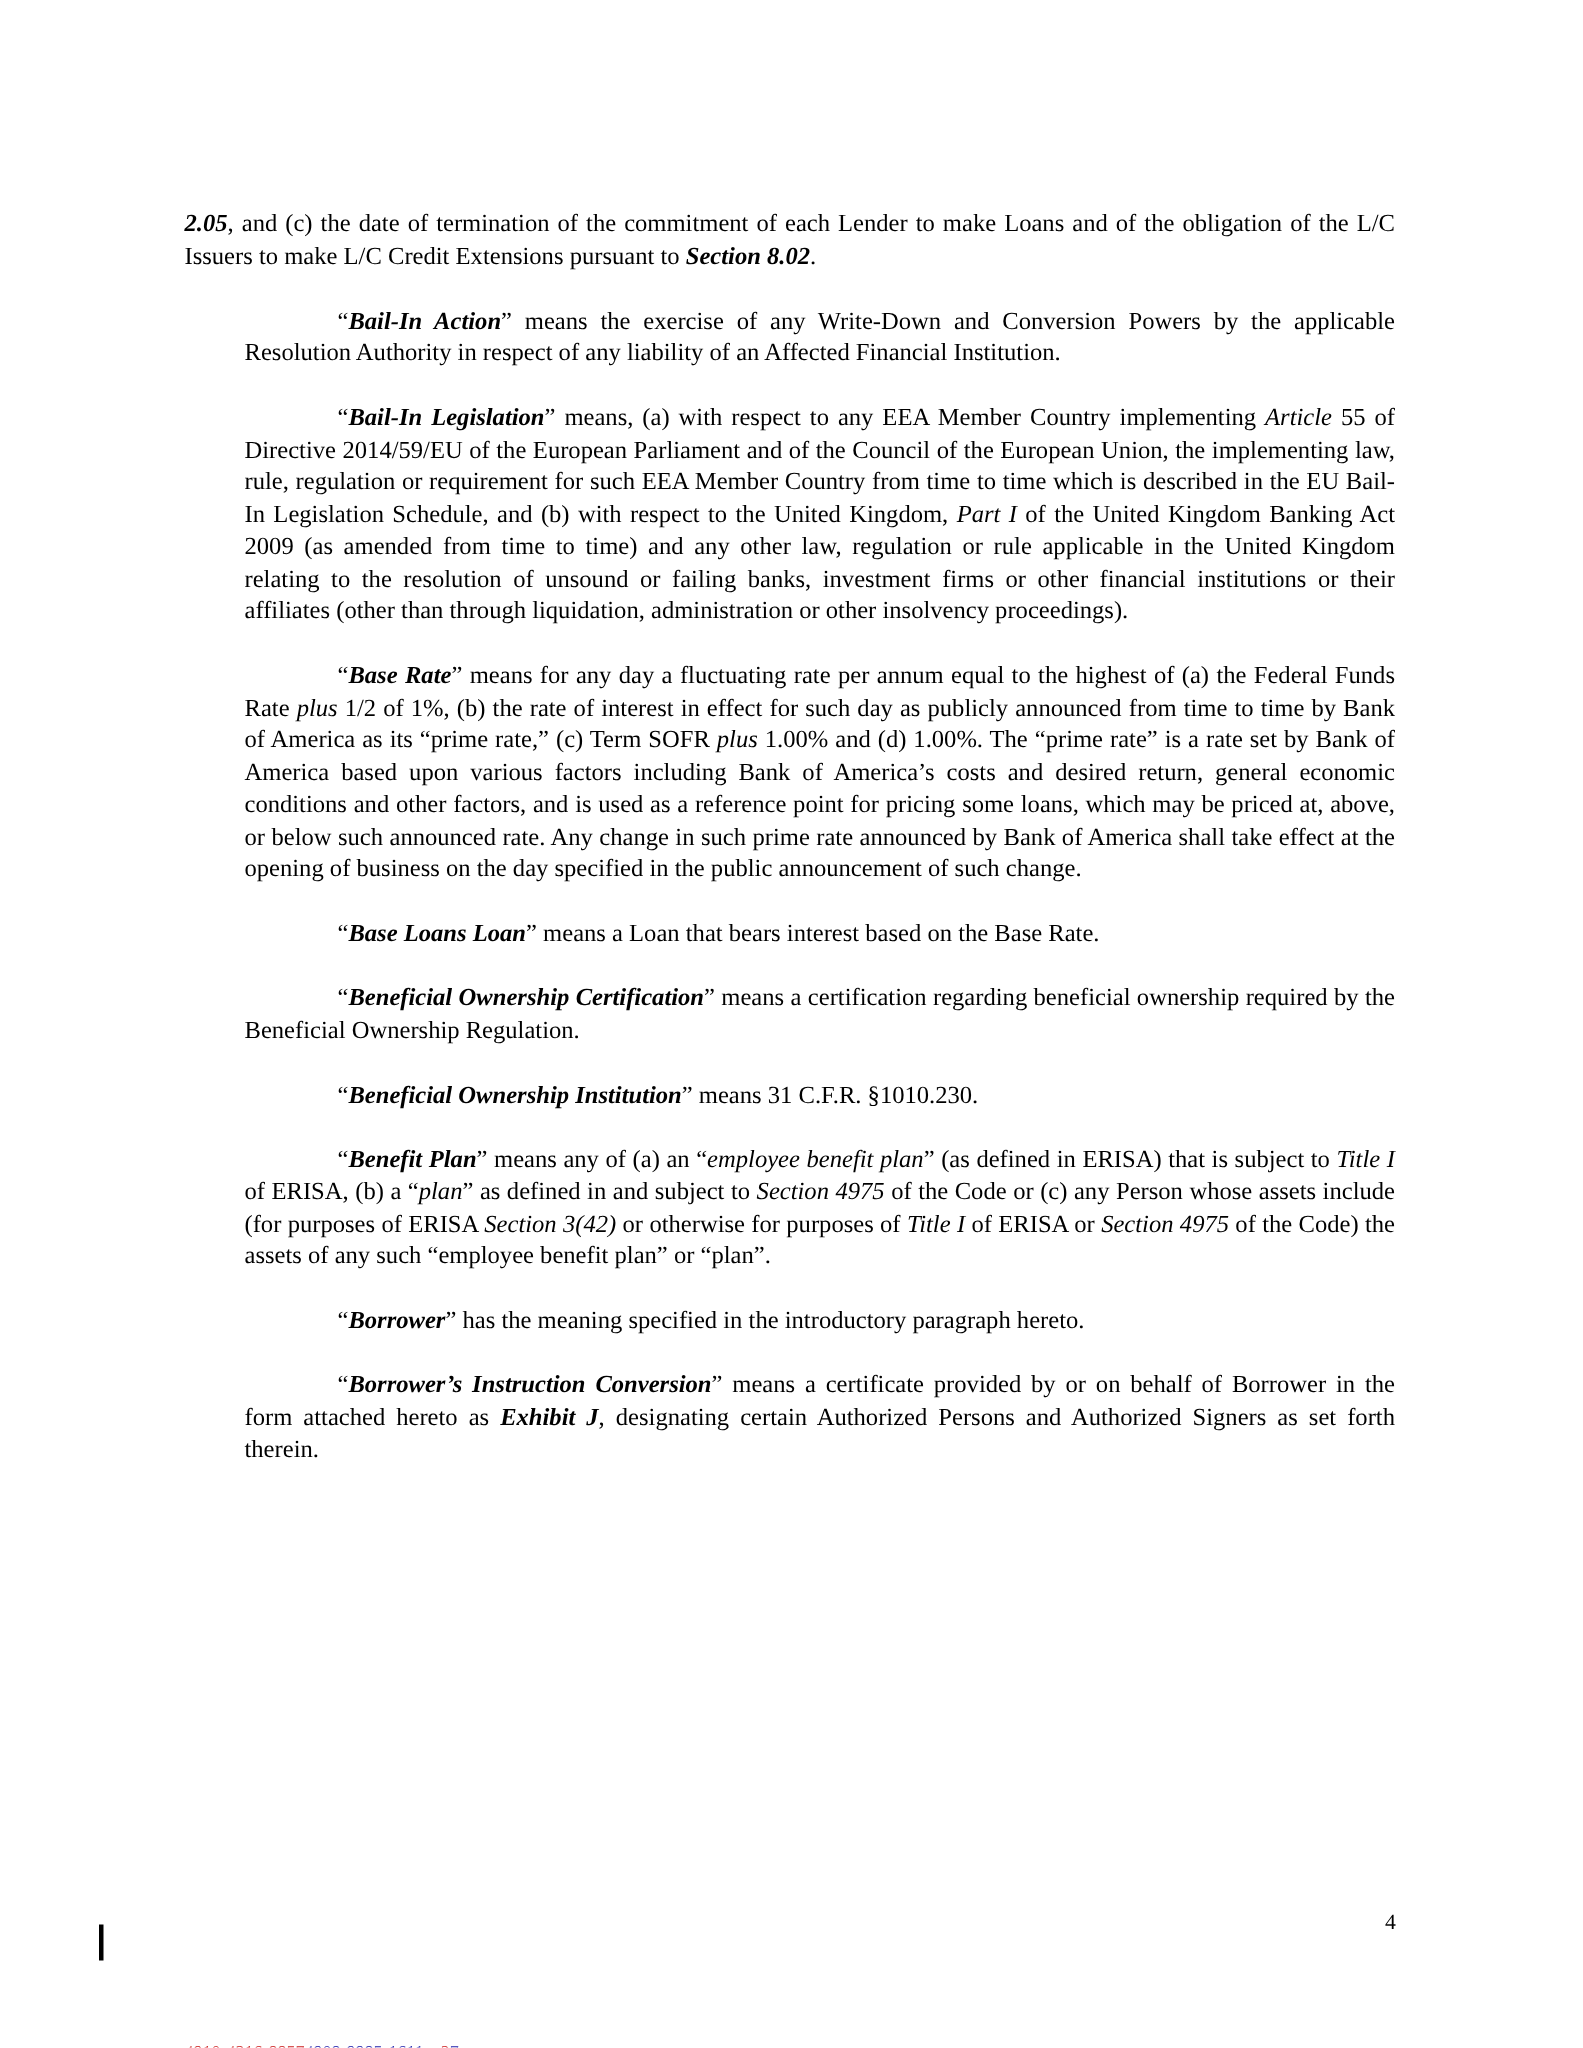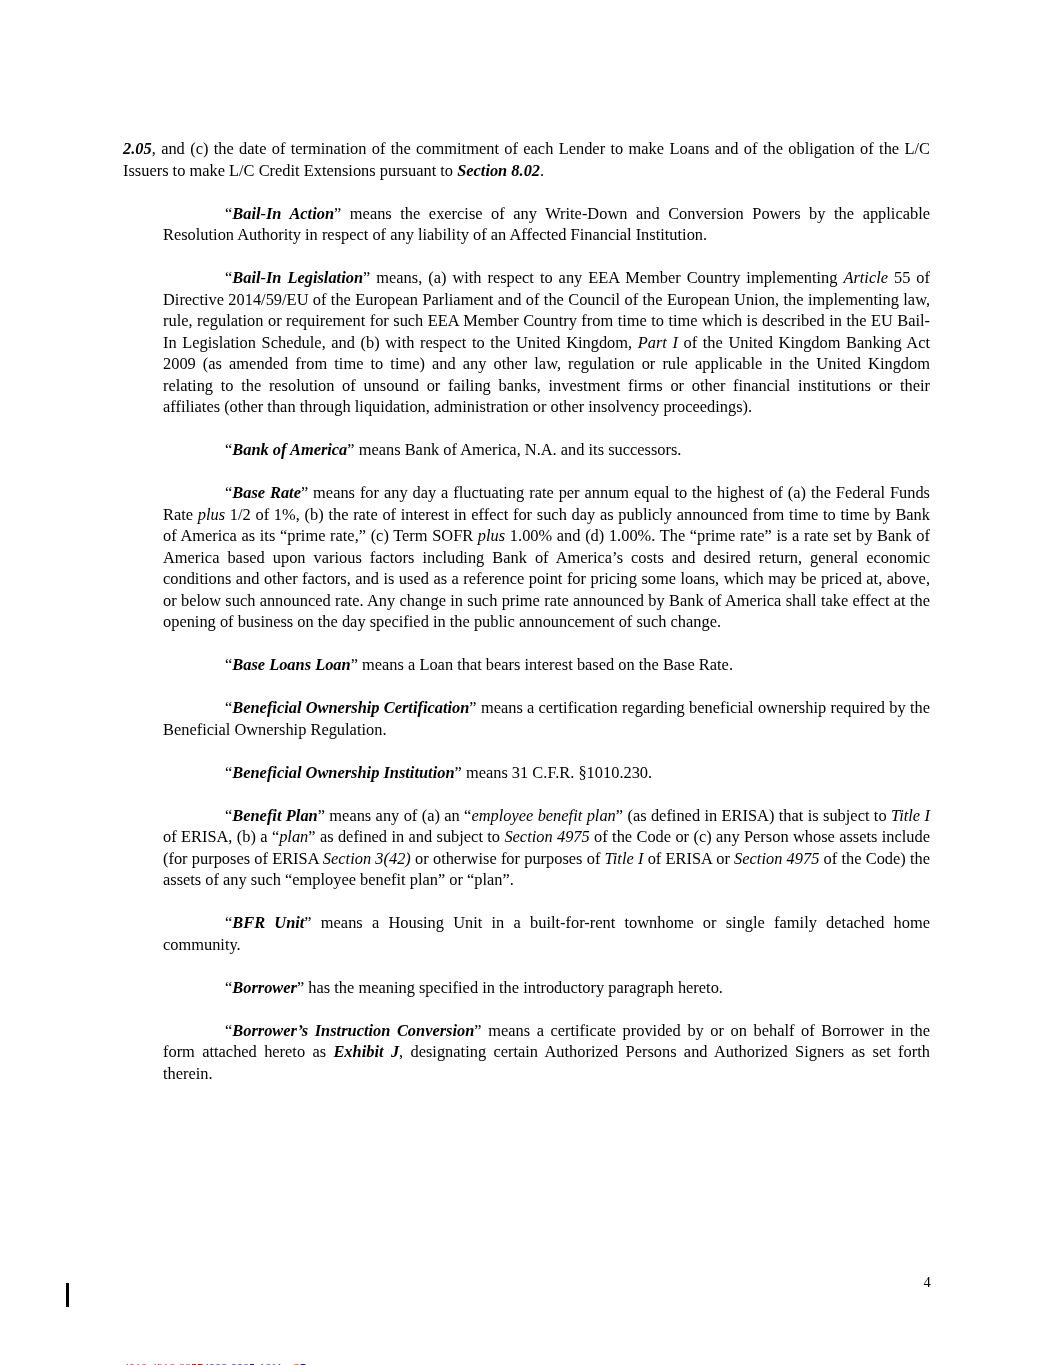--- a/index.html
+++ b/index.html
@@ -75,27 +75,25 @@
     background: #000000;
   }
 </style>
 </head>
 <body>
 
 <div class="doc-body">
     <p class="para"><span class="run-bi">2.05</span><span>, and (c) the date of termination of the commitment of each Lender to make Loans and of the obligation of the L/C Issuers to make L/C Credit Extensions pursuant to </span><span class="run-bi">Section 8.02</span><span>.</span></p>
     <p class="para indent"><span>“</span><span class="run-bi">Bail-In Action</span><span>” means the exercise of any Write-Down and Conversion Powers by the applicable Resolution Authority in respect of any liability of an Affected Financial Institution.</span></p>
     <p class="para indent"><span>“</span><span class="run-bi">Bail-In Legislation</span><span>” means, (a) with respect to any EEA Member Country implementing </span><span class="run-i">Article</span><span> 55 of Directive 2014/59/EU of the European Parliament and of the Council of the European Union, the implementing law, rule, regulation or requirement for such EEA Member Country from time to time which is described in the EU Bail-In Legislation Schedule, and (b) with respect to the United Kingdom, </span><span class="run-i">Part I</span><span> of the United Kingdom Banking Act 2009 (as amended from time to time) and any other law, regulation or rule applicable in the United Kingdom relating to the resolution of unsound or failing banks, investment firms or other financial institutions or their affiliates (other than through liquidation, administration or other insolvency proceedings).</span></p>
-    <p class="para indent"><span>“</span><span class="run-bi">Bank of America</span><span>” means Bank of America, N.A. and its successors.</span></p>
     <p class="para indent"><span>“</span><span class="run-bi">Base Rate</span><span>” means for any day a fluctuating rate per annum equal to the highest of (a) the Federal Funds Rate </span><span class="run-i">plus</span><span> 1/2 of 1%, (b) the rate of interest in effect for such day as publicly announced from time to time by Bank of America as its “prime rate,” (c) Term SOFR </span><span class="run-i">plus</span><span> 1.00% and (d) 1.00%. The “prime rate” is a rate set by Bank of America based upon various factors including Bank of America’s costs and desired return, general economic conditions and other factors, and is used as a reference point for pricing some loans, which may be priced at, above, or below such announced rate. Any change in such prime rate announced by Bank of America shall take effect at the opening of business on the day specified in the public announcement of such change.</span></p>
     <p class="para indent"><span>“</span><span class="run-bi">Base Loans Loan</span><span>” means a Loan that bears interest based on the Base Rate.</span></p>
     <p class="para indent"><span>“</span><span class="run-bi">Beneficial Ownership Certification</span><span>” means a certification regarding beneficial ownership required by the Beneficial Ownership Regulation.</span></p>
     <p class="para indent"><span>“</span><span class="run-bi">Beneficial Ownership Institution</span><span>” means 31 C.F.R. §1010.230.</span></p>
     <p class="para indent"><span>“</span><span class="run-bi">Benefit Plan</span><span>” means any of (a) an “</span><span class="run-i">employee benefit plan</span><span>” (as defined in ERISA) that is subject to </span><span class="run-i">Title I</span><span> of ERISA, (b) a “</span><span class="run-i">plan</span><span>” as defined in and subject to </span><span class="run-i">Section 4975</span><span> of the Code or (c) any Person whose assets include (for purposes of ERISA </span><span class="run-i">Section 3(42)</span><span> or otherwise for purposes of </span><span class="run-i">Title I</span><span> of ERISA or </span><span class="run-i">Section 4975</span><span> of the Code) the assets of any such “employee benefit plan” or “plan”.</span></p>
-    <p class="para indent"><span>“</span><span class="run-bi">BFR Unit</span><span>” means a Housing Unit in a built-for-rent townhome or single family detached home community.</span></p>
     <p class="para indent"><span>“</span><span class="run-bi">Borrower</span><span>” has the meaning specified in the introductory paragraph hereto.</span></p>
     <p class="para indent"><span>“</span><span class="run-bi">Borrower’s Instruction Conversion</span><span>” means a certificate provided by or on behalf of Borrower in the form attached hereto as </span><span class="run-bi">Exhibit J</span><span>, designating certain Authorized Persons and Authorized Signers as set forth therein.</span></p>
   </div>
 
 <div class="change-bar"></div>
 
 <div class="footer"><span class="run-del">4910-4316-8857</span><span class="run-ins">4908-9985-1611</span><span> v.</span><span class="run-del">2</span><span class="run-ins">7</span></div>
 
 <div class="page-number">4</div>
 

